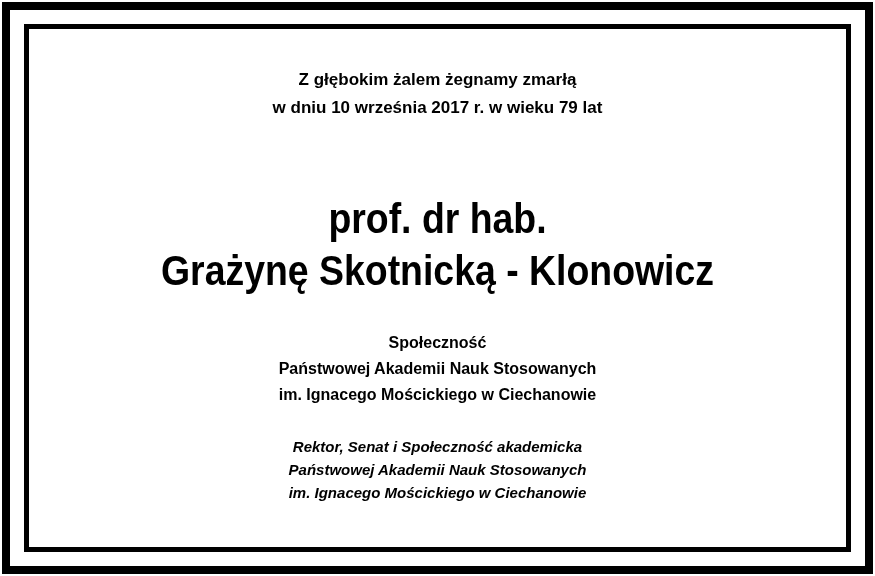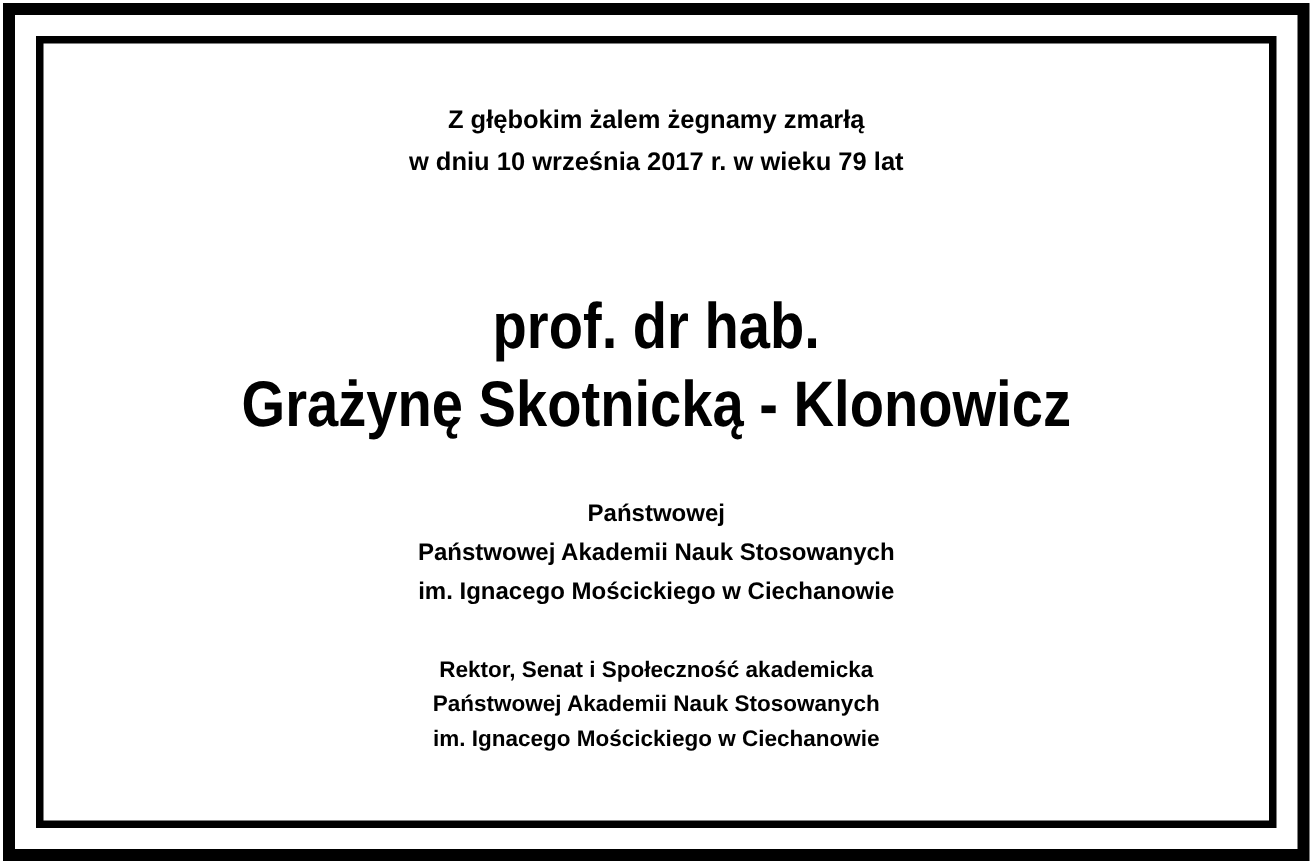--- a/index.html
+++ b/index.html
@@ -62,20 +62,21 @@
   .role {
     top: 330px;
     font-size: 16px;
     line-height: 26px;
   }
 
   .signature {
     top: 435px;
     font-size: 15px;
     line-height: 23px;
+    font-style: italic;
   }
 </style>
 </head>
 <body>
 
 <div class="notice">
 
   <div class="outer-frame"></div>
   <div class="inner-frame"></div>
 
@@ -83,21 +84,21 @@
     <div>Z głębokim żalem żegnamy zmarłą</div>
     <div>w dniu 10 września 2017 r. w wieku 79 lat</div>
   </div>
 
   <div class="textblock heading">
     <div>prof. dr hab.</div>
     <div>Grażynę Skotnicką - Klonowicz</div>
   </div>
 
   <div class="textblock role">
-    <div>Państwowej</div>
+    <div>Społeczność</div>
     <div>Państwowej Akademii Nauk Stosowanych</div>
     <div>im. Ignacego Mościckiego w Ciechanowie</div>
   </div>
 
   <div class="textblock signature">
     <div>Rektor, Senat i Społeczność akademicka</div>
     <div>Państwowej Akademii Nauk Stosowanych</div>
     <div>im. Ignacego Mościckiego w Ciechanowie</div>
   </div>
 

